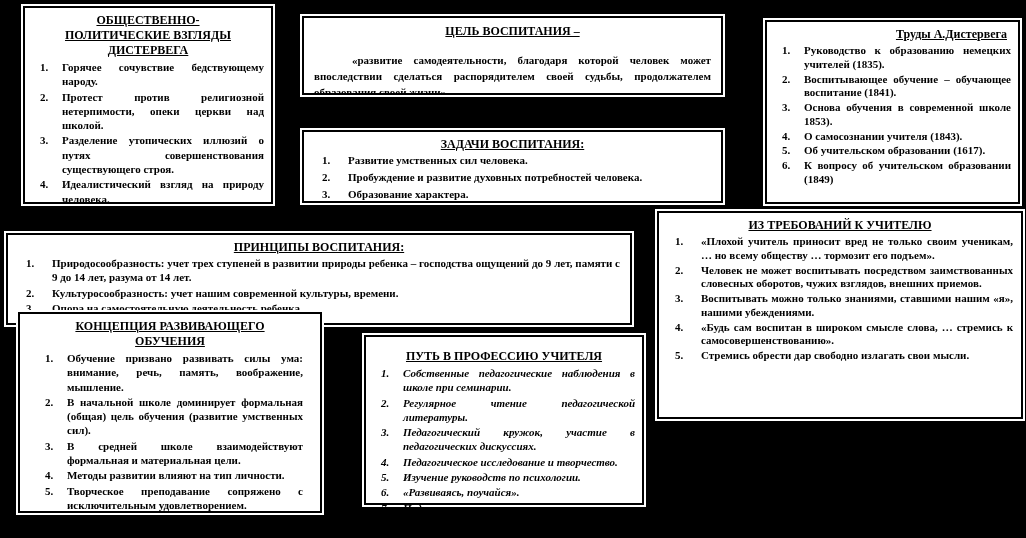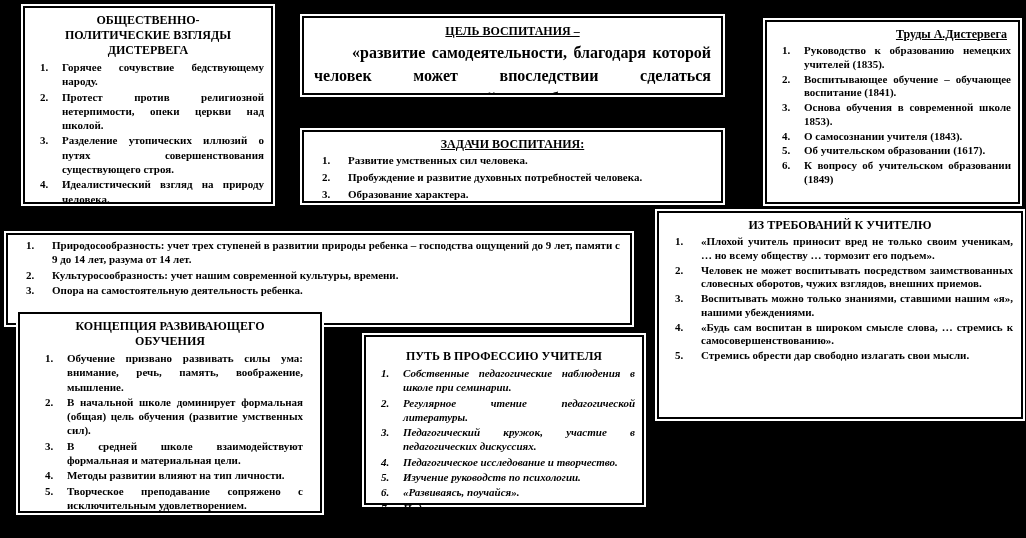--- a/index.html
+++ b/index.html
@@ -23,20 +23,21 @@
     outline: 2px solid #fff;
     box-sizing: border-box;
     font-weight: bold;
   }
   .title {
     margin: 2px auto 2px auto;
     font-size: 12px;
     line-height: 1.25;
     text-align: center;
     font-weight: bold;
+    text-decoration: underline;
   }
   .title.underline { text-decoration: underline; }
   .title.right { text-align: right; margin-right: 4px; }
   .list {
     margin: 1px 0 0 0;
     padding: 0;
     list-style: none;
     counter-reset: item;
   }
   .list li {
@@ -47,24 +48,24 @@
     font-size: 11px;
     line-height: 1.25;
     margin-bottom: 1px;
   }
   .list li::before {
     content: counter(item) ".";
     position: absolute;
     left: 8px;
   }
   .paragraph {
-    margin: 2px 0 0 0;
+    margin: 14px 0 0 0;
     text-align: justify;
     text-indent: 38px;
-    font-size: 16px;
+    font-size: 11px;
     line-height: 1.45;
   }
 
   
   .box-views        { left: 23px;  top: 6px;   width: 250px; height: 198px; padding: 3px 7px; }
   .box-views .title { max-width: 180px; }
   .box-views .list li { padding-left: 30px; line-height: 1.3; }
 
   .box-goal         { left: 302px; top: 16px;  width: 421px; height: 79px;  padding: 4px 10px; }
 
@@ -132,20 +133,21 @@
     <ol class="list">
         <li>«Плохой учитель приносит вред не только своим ученикам, … но всему обществу … тормозит его подъем».</li>
         <li>Человек не может воспитывать посредством заимствованных словесных оборотов, чужих взглядов, внешних приемов.</li>
         <li>Воспитывать можно только знаниями, ставшими нашим «я», нашими убеждениями.</li>
         <li>«Будь сам воспитан в широком смысле слова, … стремись к самосовершенствованию».</li>
         <li>Стремись обрести дар свободно излагать свои мысли.</li>
       </ol>
   </section>
 
   <section class="box box-principles">
+    <h2 class="title">ПРИНЦИПЫ ВОСПИТАНИЯ:</h2>
     <ol class="list">
         <li>Природосообразность: учет трех ступеней в развитии природы ребенка – господства ощущений до 9 лет, памяти с 9 до 14 лет, разума от 14 лет.</li>
         <li>Культуросообразность: учет нашим современной культуры, времени.</li>
         <li>Опора на самостоятельную деятельность ребенка.</li>
       </ol>
   </section>
 
   <section class="box box-concept">
     <h2 class="title">КОНЦЕПЦИЯ РАЗВИВАЮЩЕГО ОБУЧЕНИЯ</h2>
     <ol class="list">

